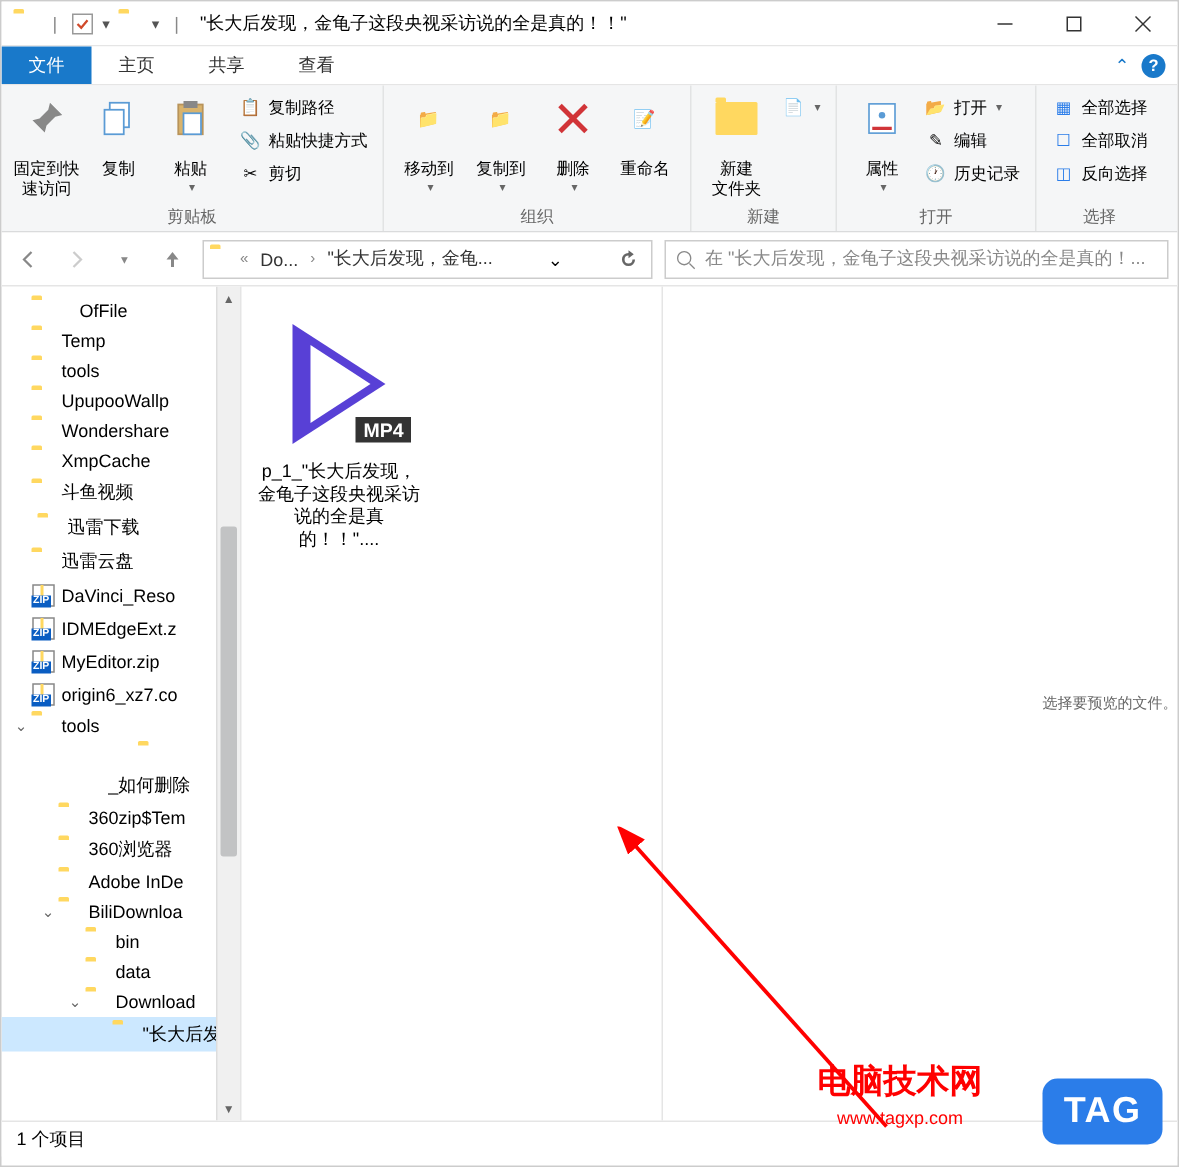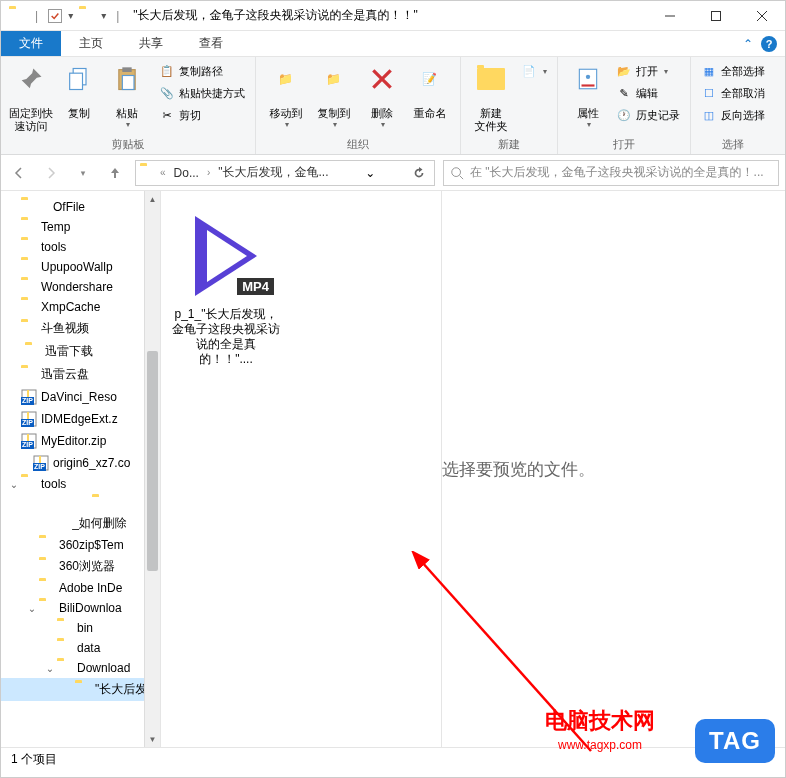--- a/index.html
+++ b/index.html
@@ -50,21 +50,21 @@
 .tree-icon { width: 16px; height: 14px; flex-shrink:0;}
 .zip-icon { width:16px; height:16px; background:#fff; position:relative;}
 .zip-badge { position:absolute; bottom:0; left:0; background:#0a5dc2; color:#fff; font-size:7px; padding:0 1px; line-height:8px; font-weight:bold;}
 .content { flex: 0 0 280px; position:relative; padding: 20px 10px;}
 .file-item { width: 110px; text-align:center;}
 .file-thumb { width: 96px; height: 90px; margin: 0 auto 6px; display:flex; align-items:center; justify-content:center; position:relative;}
 .play-triangle { width:0; height:0; border-left: 62px solid #5840d6; border-top: 40px solid transparent; border-bottom: 40px solid transparent; position:relative;}
 .play-triangle::after { content:''; position:absolute; left:-50px; top:-26px; border-left: 40px solid #fff; border-top: 26px solid transparent; border-bottom: 26px solid transparent;}
 .mp4-badge { position:absolute; bottom:6px; right:0; background:#333; color:#fff; font-size:13px; padding: 1px 5px; font-weight:bold;}
 .file-name { font-size:12px; line-height:15px; text-align:center;}
-.preview-pane { flex:1; border-left: 1px solid #e5e5e5; display:flex; align-items:center; justify-content:flex-start; color:#666; font-size:17px;}
+.preview-pane { flex:1; border-left: 1px solid #e5e5e5; display:flex; align-items:center; justify-content:flex-end; color:#666; font-size:10px;}
 .statusbar { height: 24px; border-top: 1px solid #e5e5e5; display:flex; align-items:center; padding: 0 10px; font-size:12px; background:#fff;}
 .red-arrow { position:absolute; top: 360px; left: 250px; pointer-events:none;}
 .watermark1 { position:absolute; bottom: 20px; right: 130px; color:#ff0000; font-size: 22px; font-weight: bold; text-align:center; line-height:24px;}
 .watermark1 .sub { font-size:12px; color:#ff0000; font-weight:normal;}
 .tag-badge { position:absolute; bottom: 14px; right: 10px; background:#2b7de9; color:#fff; font-size: 24px; font-weight:bold; padding: 8px 14px; border-radius: 10px; letter-spacing:1px;}
 .scrollbar-v { position:absolute; right:0; top:0; bottom:0; width:16px; background:#f0f0f0; border-left:1px solid #ddd;}
 .sb-arrow { height:16px; display:flex; align-items:center; justify-content:center; font-size:8px; color:#666;}
 .sb-thumb { position:absolute; left:2px; right:2px; top:160px; height:220px; background:#c2c3c4; border-radius:2px;}
 </style>
 </head>
@@ -360,21 +360,21 @@
             </svg><span class="zip-badge">ZIP</span></span>
           <span>IDMEdgeExt.z</span>
         </div>
         <div class="tree-item" style="padding-left: 20px;">
           <span class="tree-icon zip-icon"><svg width="16" height="16" viewBox="0 0 16 16">
               <rect x="1" y="1" width="14" height="14" fill="#fff" stroke="#888"></rect>
               <rect x="6" y="1" width="2" height="14" fill="#ffd860"></rect>
             </svg><span class="zip-badge">ZIP</span></span>
           <span>MyEditor.zip</span>
         </div>
-        <div class="tree-item" style="padding-left: 32px;">
+        <div class="tree-item" style="padding-left: 20px;">
           <span class="tree-icon zip-icon"><svg width="16" height="16" viewBox="0 0 16 16">
               <rect x="1" y="1" width="14" height="14" fill="#fff" stroke="#888"></rect>
               <rect x="6" y="1" width="2" height="14" fill="#ffd860"></rect>
             </svg><span class="zip-badge">ZIP</span></span>
           <span>origin6_xz7.co</span>
         </div>
         <div class="tree-item" style="padding-left: 20px;">
           <span class="tree-expand">⌄</span>
           <span class="tree-icon"><span class="folder-mini"></span></span>
           <span>tools</span>

